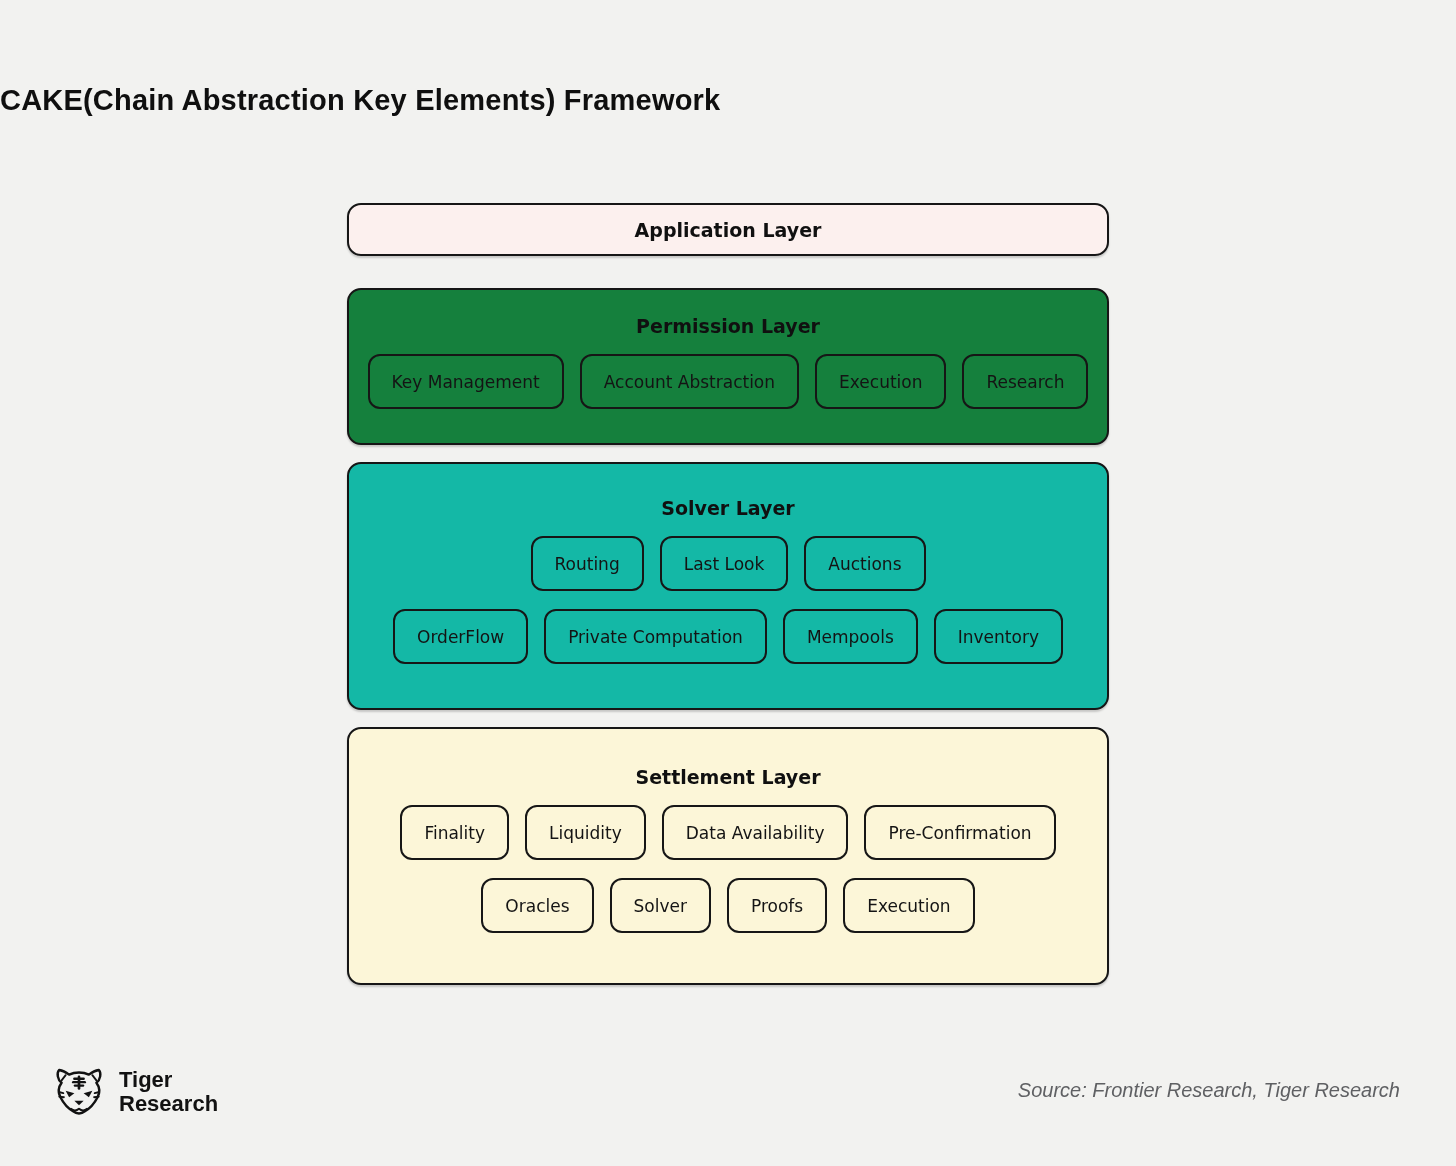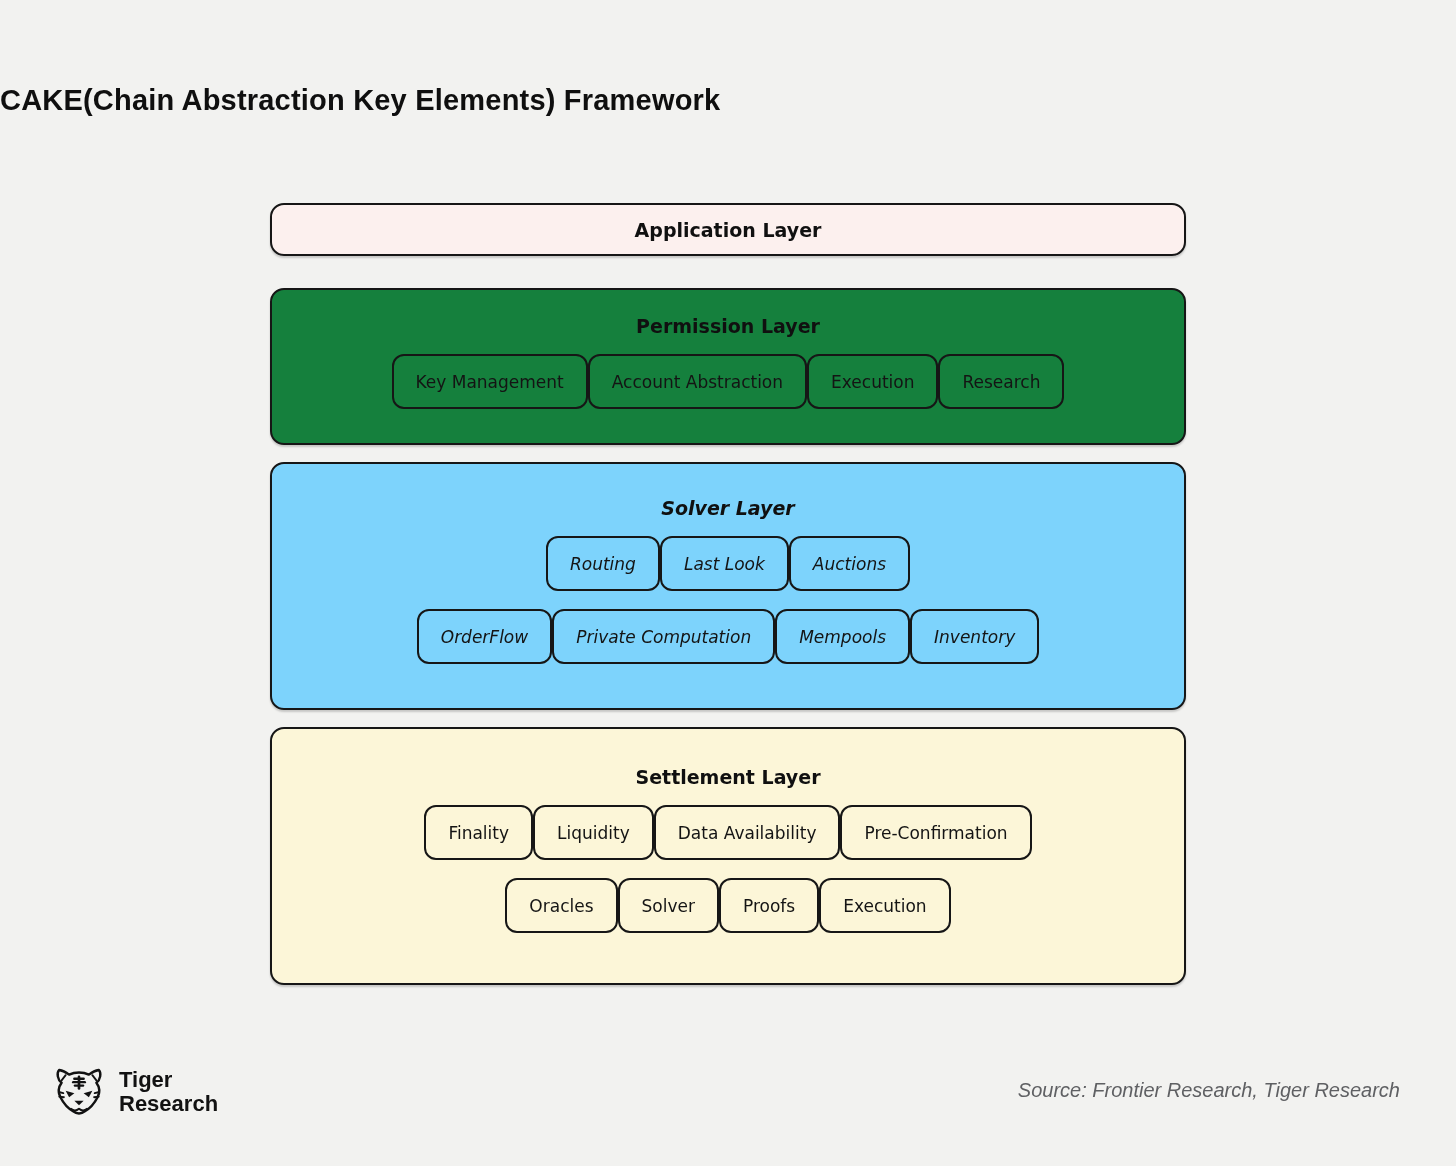--- a/index.html
+++ b/index.html
@@ -22,21 +22,21 @@
     font-size: 29px;
     letter-spacing: 0.2px;
     color: #0f0f0f;
   }
 
   .diagram {
     position: absolute;
     top: 203px;
     left: 50%;
     transform: translateX(-50%);
-    width: 916px;
+    width: 762px;
     display: flex;
     flex-direction: column;
     gap: 17px;
   }
 
   .layer {
     width: 100%;
     border: 2px solid #161616;
     border-radius: 14px;
     box-shadow: 0 2px 2px rgba(0,0,0,0.18);
@@ -64,21 +64,21 @@
   .layer-body {
     display: flex;
     flex-direction: column;
     gap: 18px;
     margin-top: 16px;
   }
 
   .chip-row {
     display: flex;
     justify-content: center;
-    gap: 0;
+    gap: 16px;
   }
 
   .chip {
     height: 55px;
     display: flex;
     align-items: center;
     padding: 0 22px;
     border: 2px solid #161616;
     border-radius: 12px;
     font-size: 17px;
@@ -132,21 +132,21 @@
     <div class="layer-body">
       <div class="chip-row">
         <div class="chip">Key Management</div>
         <div class="chip">Account Abstraction</div>
         <div class="chip">Execution</div>
         <div class="chip">Research</div>
       </div>
     </div>
   </section>
 
-  <section class="layer layer-solver" style="background-color: #7dd3fc; font-style: italic;">
+  <section class="layer layer-solver" style="background-color: #14b8a6;">
     <div class="layer-label">Solver Layer</div>
     <div class="layer-body">
       <div class="chip-row">
         <div class="chip">Routing</div>
         <div class="chip">Last Look</div>
         <div class="chip">Auctions</div>
       </div>
       <div class="chip-row">
         <div class="chip">OrderFlow</div>
         <div class="chip">Private Computation</div>

